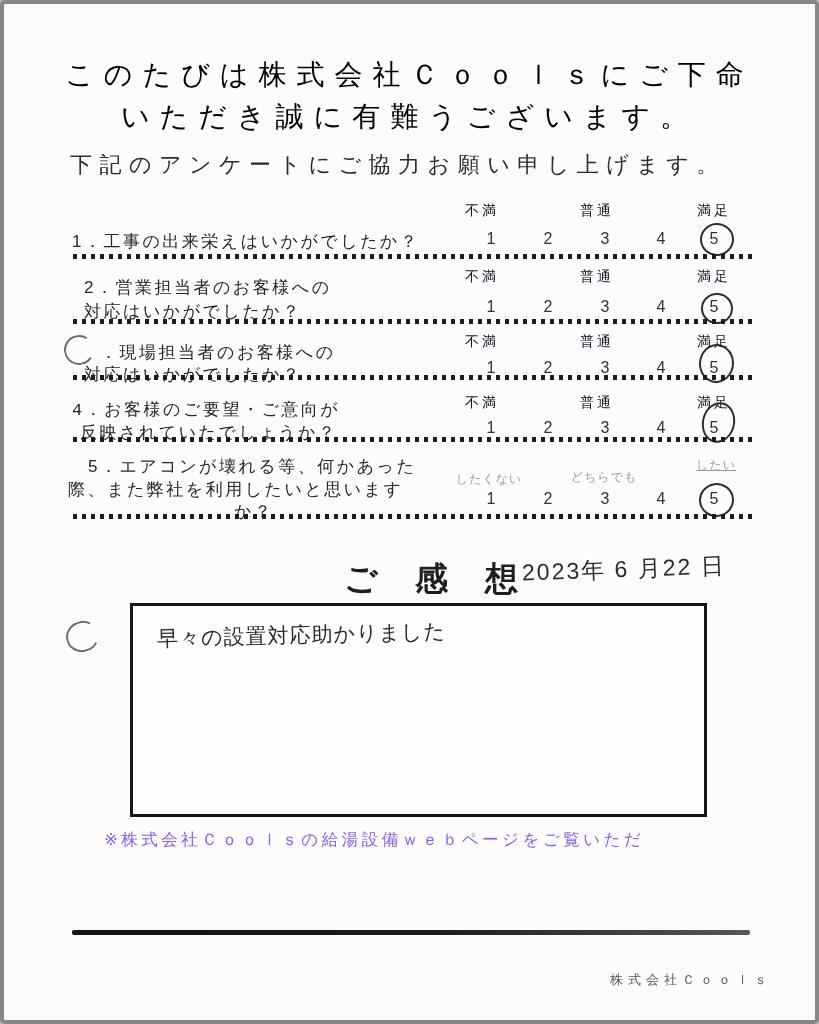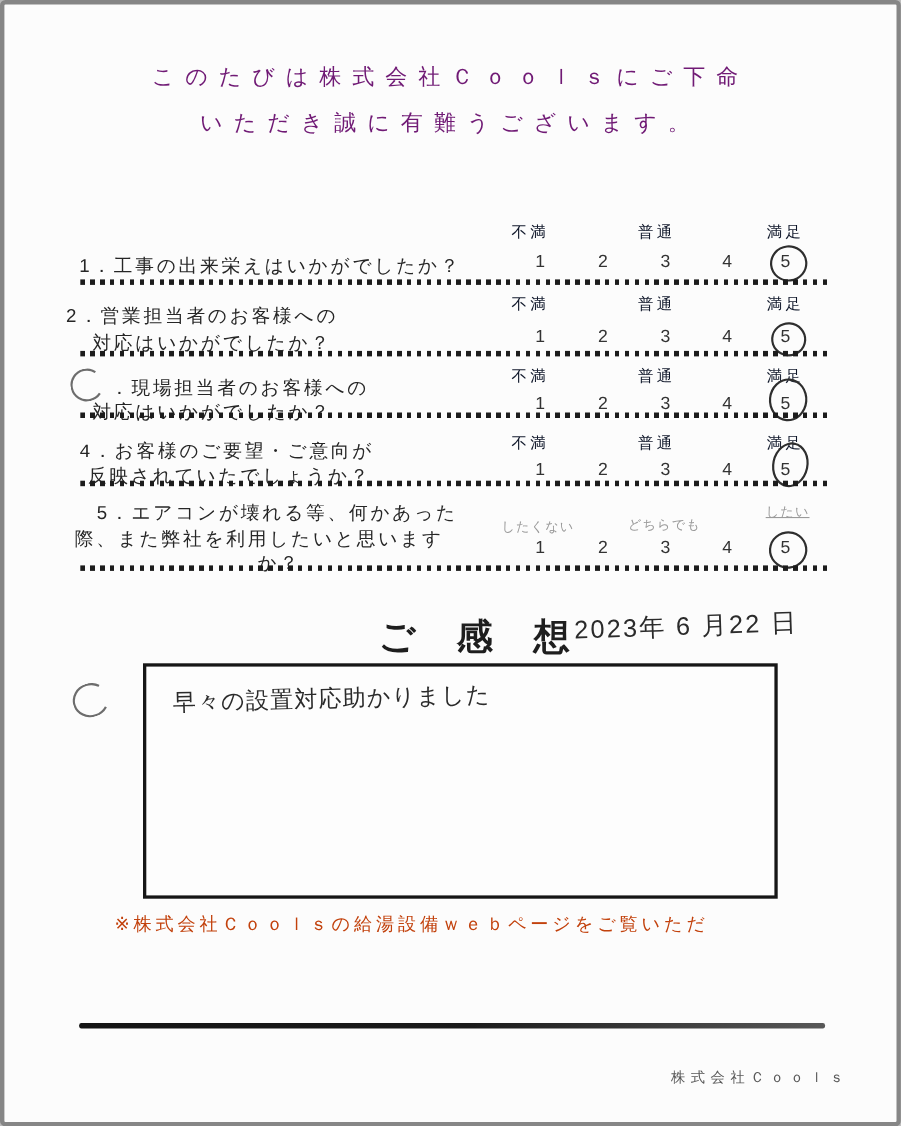--- a/index.html
+++ b/index.html
@@ -13,21 +13,21 @@
     width:819px;height:1024px;
     box-sizing:border-box;
     background:#fcfcfc;
     border:4px solid #868686;
     border-radius:5px;
     overflow:hidden;
     color:#262626;
   }
   .abs{position:absolute;white-space:nowrap;}
   
-  .hdr1,.hdr2{left:0;width:100%;text-align:center;font-size:20px;letter-spacing:10px;color:#701a75;}
+  .hdr1,.hdr2{left:0;width:100%;text-align:center;font-size:28px;letter-spacing:10px;color:#000000;}
   .hdr3{font-size:22px;letter-spacing:7.5px;color:#2c2c2c;}
   
   .q-text{font-size:17px;letter-spacing:2.5px;color:#262626;}
   
   .sc-label{position:absolute;width:60px;text-align:center;font-size:14px;letter-spacing:3px;color:#0f172a;}
   .lab-1{left:448px;}
   .lab-2{left:563px;}
   .lab-3{left:680px;}
   .faint{color:#9a9a9a;font-size:12px;letter-spacing:1px;}
   
@@ -56,56 +56,57 @@
   
   .comments-title{font-size:33px;font-weight:bold;letter-spacing:14px;color:#1e1e1e;}
   .hand{color:#2b2b2b;transform:rotate(-2deg);}
   .date-hand{font-size:23px;letter-spacing:2px;}
   .comment-box{
     position:absolute;left:126px;top:599px;width:577px;height:214px;
     border:3px solid #161616;background:#fdfdfd;box-sizing:border-box;
   }
   .comment-hand{font-size:21px;letter-spacing:1px;transform:rotate(-1.5deg);}
   
-  .footnote{font-size:16.5px;letter-spacing:3.5px;color:#c2410c;}
+  .footnote{font-size:16.5px;letter-spacing:3.5px;color:#8b5cf6;}
   
   .thick-rule{
     position:absolute;left:68px;top:926px;width:678px;height:5px;
     background:linear-gradient(to right,#141414 0%,#1a1a1a 52%,#3c3c3c 78%,#585858 100%);
     border-radius:2px;
   }
   .footer-text{font-size:13px;letter-spacing:5px;color:#585858;}
 </style>
 </head>
 <body>
 
 <div class="page">
 
   <div class="abs hdr1" style="top:52px;">このたびは株式会社Ｃｏｏｌｓにご下命</div>
   <div class="abs hdr2" style="top:94px;">いただき誠に有難うございます。</div>
+  <div class="abs hdr3" style="left:66px;top:146px;">下記のアンケートにご協力お願い申し上げます。</div>
 
   <div>
     <span class="sc-label lab-1" style="top:198px;">不満</span>
     <span class="sc-label lab-2" style="top:198px;">普通</span>
     <span class="sc-label lab-3" style="top:198px;">満足</span>
     <div class="abs q-text" style="left:68px;top:226px;">1．工事の出来栄えはいかがでしたか？</div>
     <span class="num n1" style="top:226px;">1</span>
     <span class="num n2" style="top:226px;">2</span>
     <span class="num n3" style="top:226px;">3</span>
     <span class="num n4" style="top:226px;">4</span>
     <span class="num n5" style="top:226px;">5</span>
     <span class="circle" style="left:696px;top:219px;width:30px;height:29px;transform:rotate(-6deg);"></span>
     <div class="dotline" style="top:250px;"></div>
   </div>
 
   <div>
     <span class="sc-label lab-1" style="top:264px;">不満</span>
     <span class="sc-label lab-2" style="top:264px;">普通</span>
     <span class="sc-label lab-3" style="top:264px;">満足</span>
-    <div class="abs q-text" style="left:56px;top:272px;">2．営業担当者のお客様への</div>
+    <div class="abs q-text" style="left:80px;top:272px;">2．営業担当者のお客様への</div>
     <div class="abs q-text" style="left:80px;top:296px;">対応はいかがでしたか？</div>
     <span class="num n1" style="top:294px;">1</span>
     <span class="num n2" style="top:294px;">2</span>
     <span class="num n3" style="top:294px;">3</span>
     <span class="num n4" style="top:294px;">4</span>
     <span class="num n5" style="top:294px;">5</span>
     <span class="circle" style="left:697px;top:289px;width:28px;height:27px;transform:rotate(4deg);"></span>
     <div class="dotline" style="top:315px;"></div>
   </div>
 

